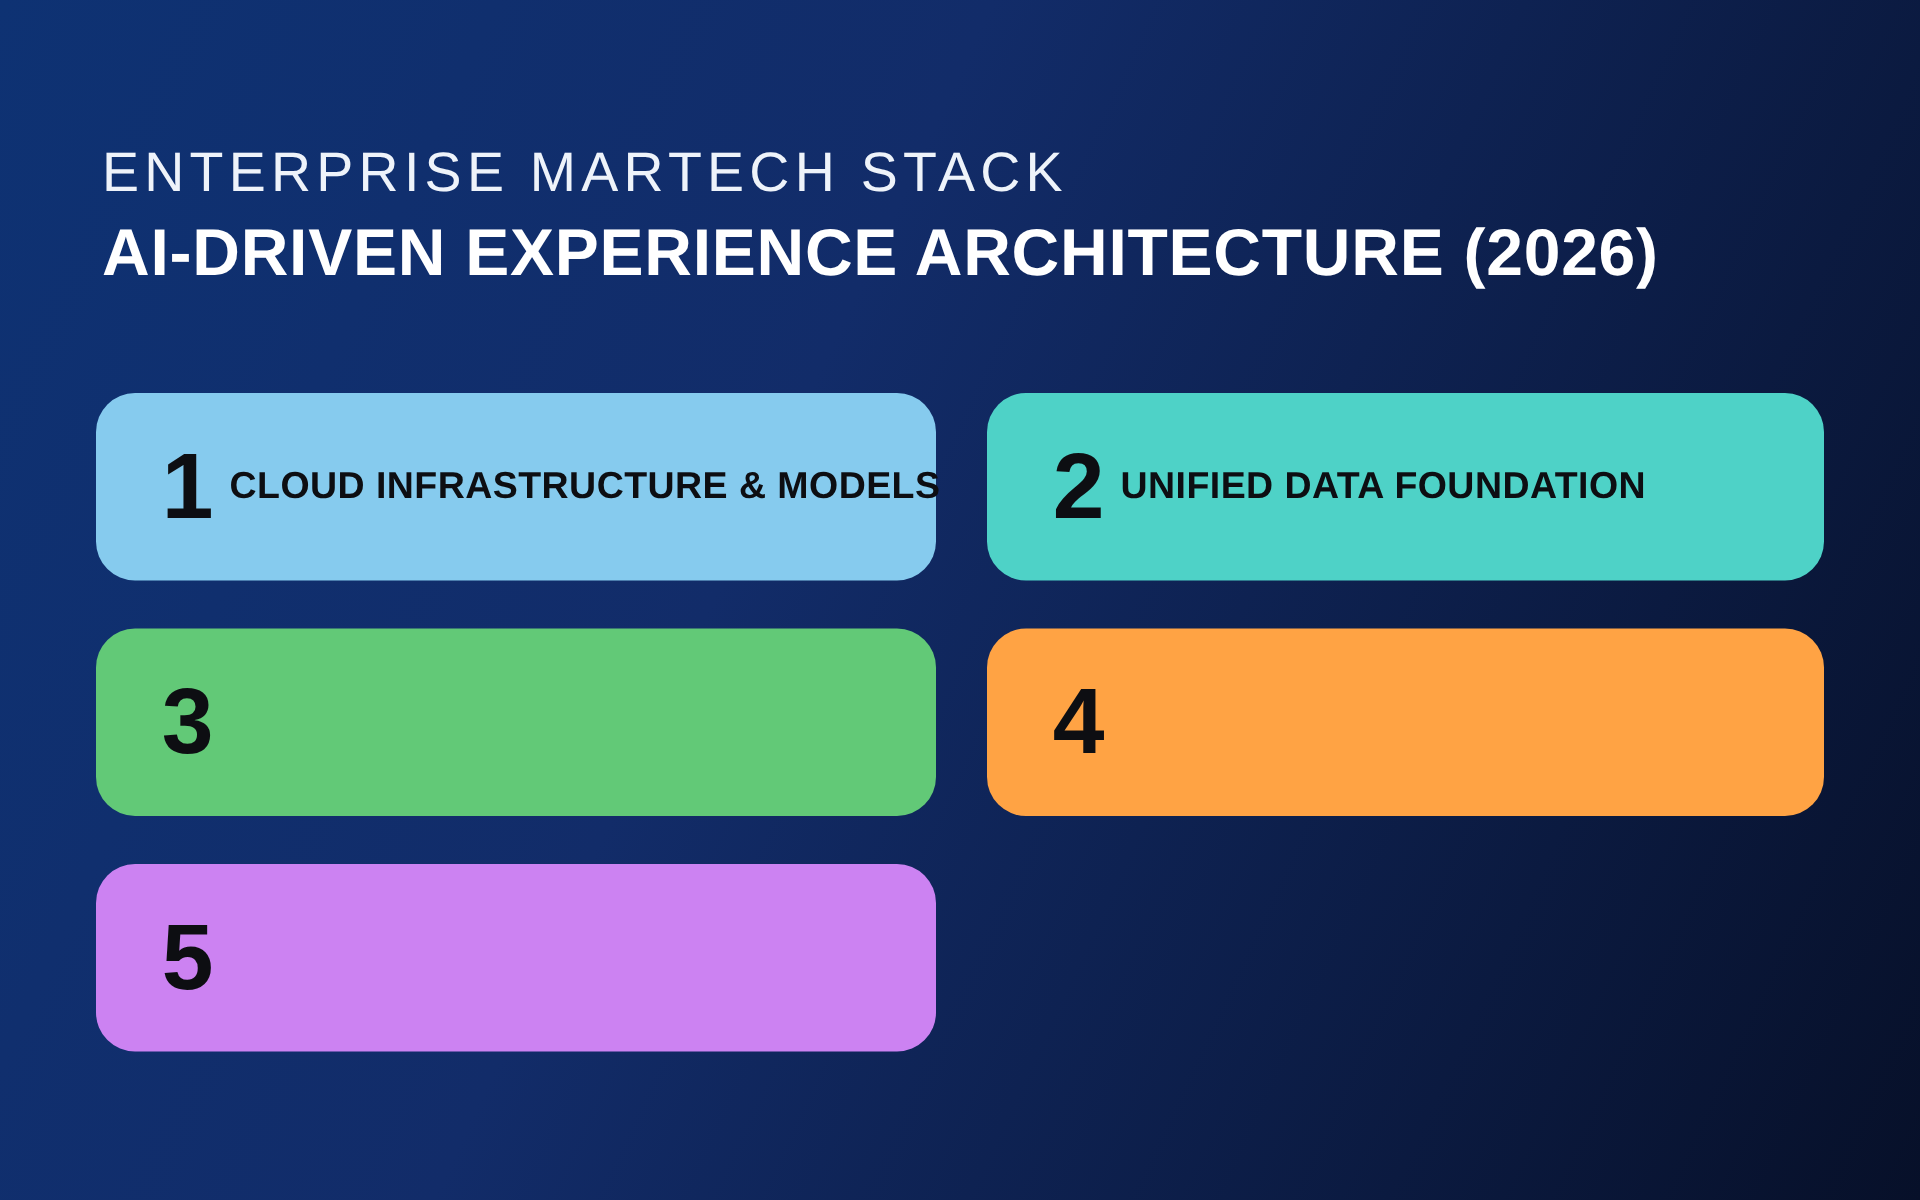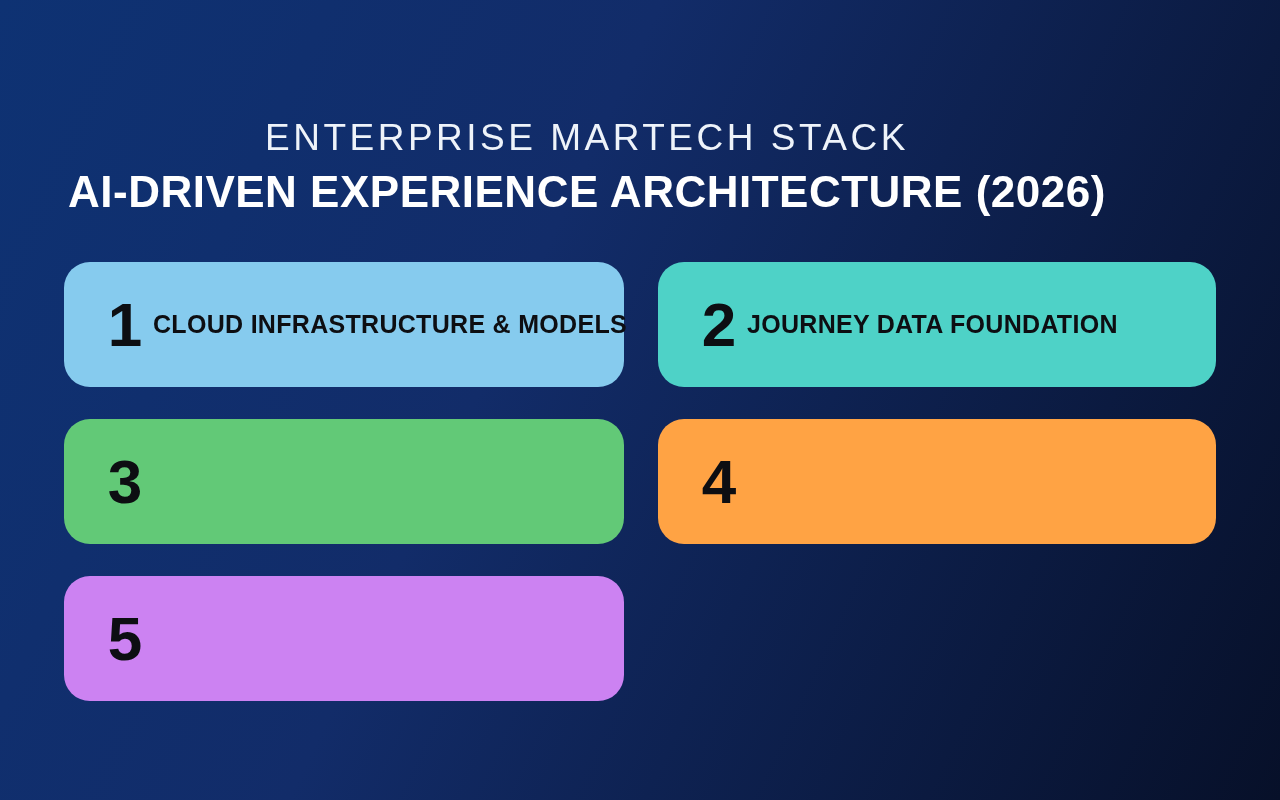--- a/index.html
+++ b/index.html
@@ -7,23 +7,22 @@
   body {
     position: relative;
     font-family: "Liberation Sans", sans-serif;
     
     background: #0d2a66;
   }
 
   .header {
     position: absolute;
     left: 68px;
-    top: 116px;
+    top: 93px;
     color: #ffffff;
-    text-align: center;
   }
   .eyebrow {
     font-size: 37px;
     font-weight: 400;
     letter-spacing: 3.5px;
     line-height: 44px;
     color: #eef3fa;
   }
   .title {
     font-size: 44px;
@@ -77,21 +76,21 @@
 
 <div class="cards">
 
   <div class="card" style="background-color: rgb(134, 203, 238); color: rgb(13, 14, 18);">
     <span class="card-number">1</span>
     <span class="card-label">CLOUD INFRASTRUCTURE &amp; MODELS</span>
   </div>
 
   <div class="card" style="background-color: rgb(78, 210, 199); color: rgb(13, 14, 18);">
     <span class="card-number">2</span>
-    <span class="card-label">JOURNEY DATA FOUNDATION</span>
+    <span class="card-label">UNIFIED DATA FOUNDATION</span>
   </div>
 
   <div class="card" style="background-color: rgb(98, 201, 119); color: rgb(13, 14, 18);">
     <span class="card-number">3</span>
   </div>
 
   <div class="card" style="background-color: rgb(255, 163, 68); color: rgb(13, 14, 18);">
     <span class="card-number">4</span>
   </div>
 

